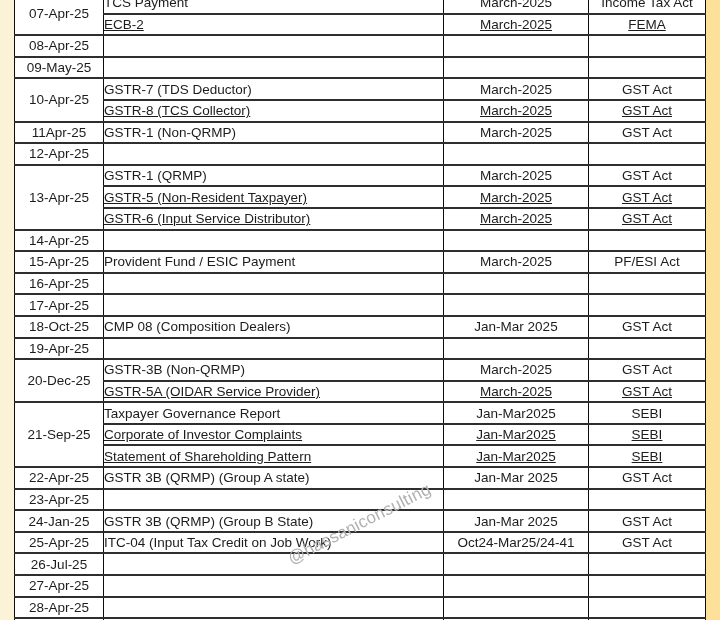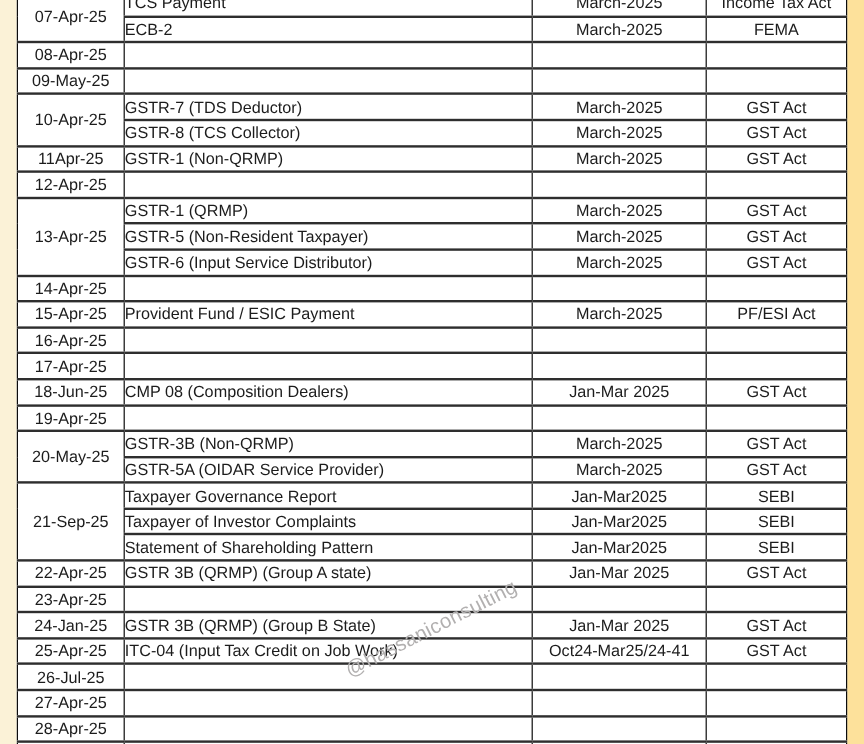--- a/index.html
+++ b/index.html
@@ -45,20 +45,21 @@
     line-height: 17px;
     border-left: 1.5px solid #0c0c0c;
     border-right: 1.5px solid #0c0c0c;
     border-top: 2px solid #2e2e2e;
     border-bottom: 2px solid #2e2e2e;
     overflow: hidden;
     white-space: nowrap;
   }
   tr.inner td {
     border-top-color: #6f6f6f;
+    text-decoration: underline;
   }
   td.date-cell {
     text-align: center;
   }
   td.item-cell {
     text-align: left;
     padding-left: 5px;
     padding-right: 3px;
   }
   td.period-cell, td.act-cell {
@@ -175,50 +176,50 @@
           <td class="period-cell"></td>
           <td class="act-cell"></td>
         </tr>
         <tr>
           <td class="date-cell" rowspan="1">17-Apr-25</td>
           <td class="item-cell"></td>
           <td class="period-cell"></td>
           <td class="act-cell"></td>
         </tr>
         <tr>
-          <td class="date-cell" rowspan="1">18-Jun-25</td>
+          <td class="date-cell" rowspan="1">18-Oct-25</td>
           <td class="item-cell">CMP 08 (Composition Dealers)</td>
           <td class="period-cell">Jan-Mar 2025</td>
           <td class="act-cell">GST Act</td>
         </tr>
         <tr>
           <td class="date-cell" rowspan="1">19-Apr-25</td>
           <td class="item-cell"></td>
           <td class="period-cell"></td>
           <td class="act-cell"></td>
         </tr>
         <tr>
-          <td class="date-cell" rowspan="2">20-May-25</td>
+          <td class="date-cell" rowspan="2">20-Dec-25</td>
           <td class="item-cell">GSTR-3B (Non-QRMP)</td>
           <td class="period-cell">March-2025</td>
           <td class="act-cell">GST Act</td>
         </tr>
         <tr class="inner">
           <td class="item-cell">GSTR-5A (OIDAR Service Provider)</td>
           <td class="period-cell">March-2025</td>
           <td class="act-cell">GST Act</td>
         </tr>
         <tr>
           <td class="date-cell" rowspan="3">21-Sep-25</td>
           <td class="item-cell">Taxpayer Governance Report</td>
           <td class="period-cell">Jan-Mar2025</td>
           <td class="act-cell">SEBI</td>
         </tr>
         <tr class="inner">
-          <td class="item-cell">Taxpayer of Investor Complaints</td>
+          <td class="item-cell">Corporate of Investor Complaints</td>
           <td class="period-cell">Jan-Mar2025</td>
           <td class="act-cell">SEBI</td>
         </tr>
         <tr class="inner">
           <td class="item-cell">Statement of Shareholding Pattern</td>
           <td class="period-cell">Jan-Mar2025</td>
           <td class="act-cell">SEBI</td>
         </tr>
         <tr>
           <td class="date-cell" rowspan="1">22-Apr-25</td>

